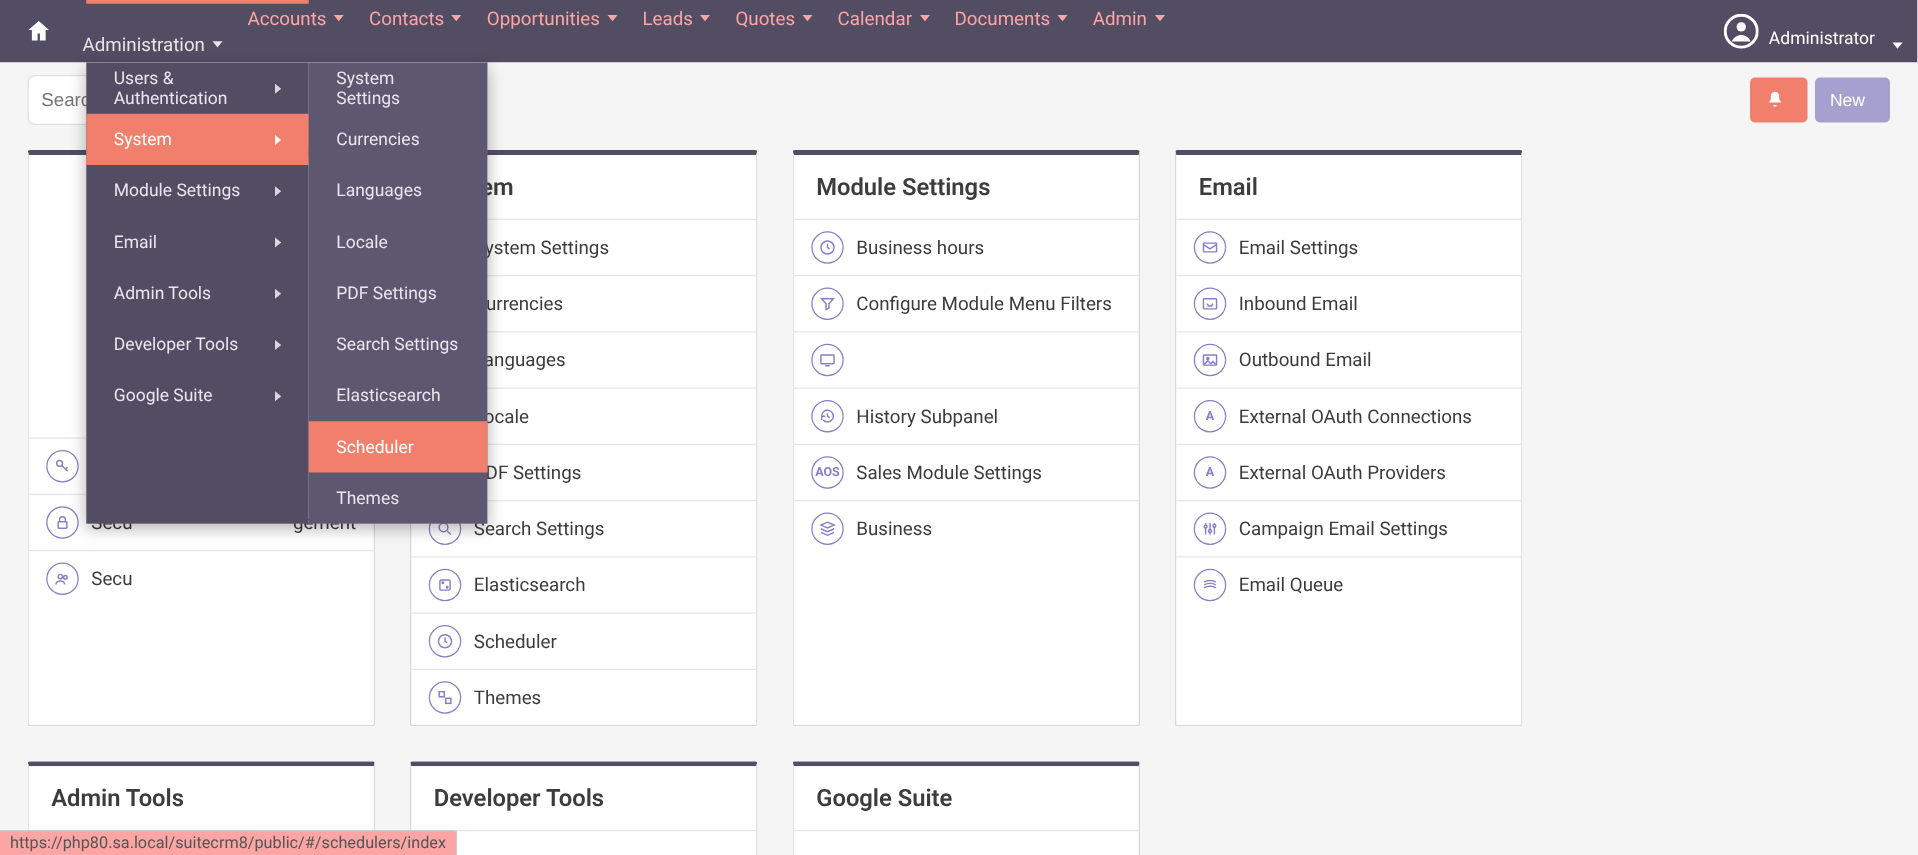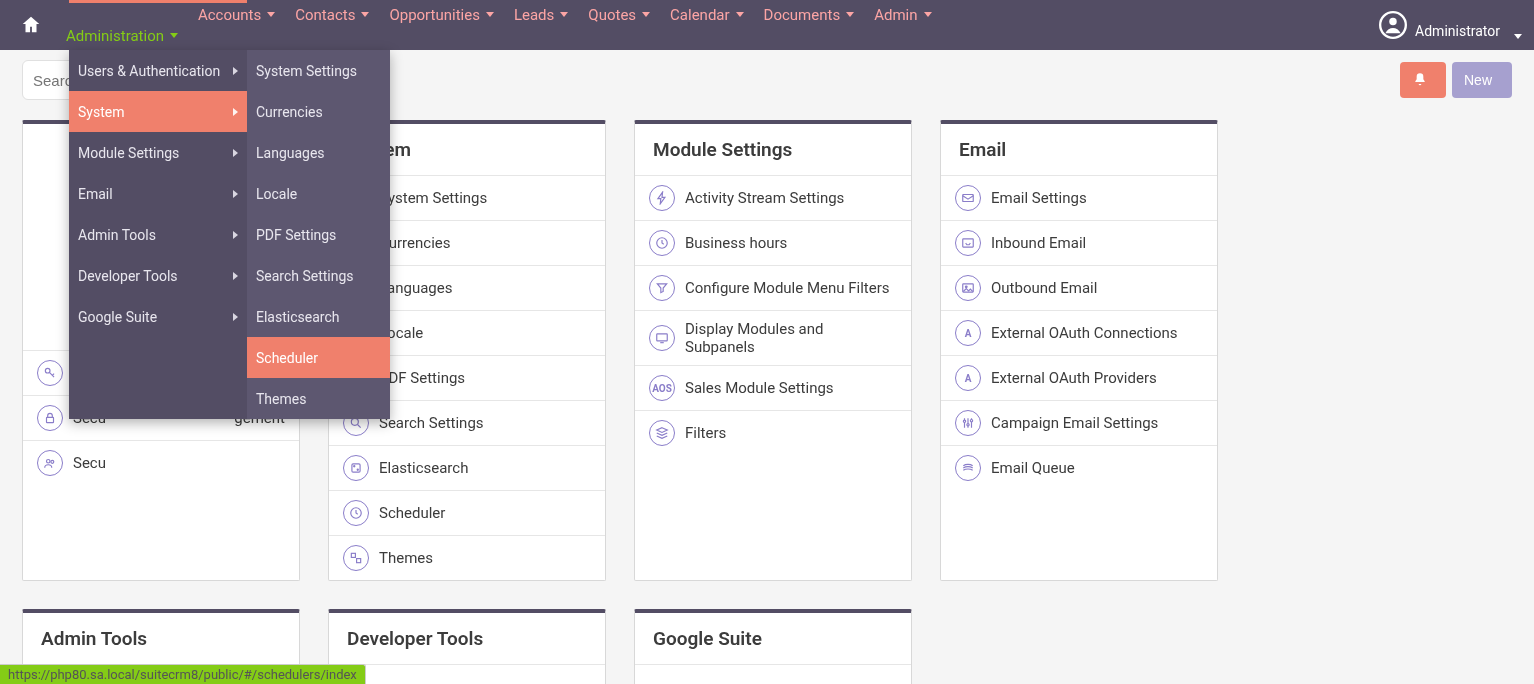--- a/index.html
+++ b/index.html
@@ -4,21 +4,21 @@
 <style>
   * { box-sizing: border-box; margin: 0; padding: 0; }
   body { font-family: -apple-system, BlinkMacSystemFont, "Segoe UI", Roboto, sans-serif; background: #f5f5f5; font-size: 14px; color: #333; width: 1534px; height: 684px; overflow: hidden; position: relative; }
 
   
   .topnav { background: #534d64; height: 50px; display: flex; align-items: center; padding: 0 12px; color: #fff; }
   .topnav .accent-bar { position: absolute; top: 0; left: 69px; width: 178px; height: 3px; background: #f0806c; }
   .topnav .home { width: 30px; height: 30px; margin: 0 10px 0 4px; display: flex; align-items: center; justify-content: center; }
   .topnav .home svg { width: 22px; height: 22px; fill: #fff; }
   .topnav .nav-item { padding: 0 10px; height: 50px; display: flex; align-items: center; color: #fca5a5; cursor: pointer; font-size: 15px; }
-  .topnav .nav-item.active { color: #84cc16; margin-top: 21px; }
+  .topnav .nav-item.active { color: #e5e5e5; margin-top: 21px; }
   .topnav .caret { margin-left: 6px; width: 0; height: 0; border-left: 4px solid transparent; border-right: 4px solid transparent; border-top: 5px solid currentColor; }
   .topnav .spacer { flex: 1; }
   .topnav .user-area { display: flex; align-items: flex-end; gap: 8px; cursor: pointer; }
   .topnav .user-area svg { width: 28px; height: 28px; }
   .topnav .user-area .caret { border-top-color: #fff; }
 
   
   .toolbar { background: #f5f5f5; height: 60px; display: flex; align-items: center; padding: 0 22px; }
   .search-wrap { width: 230px; height: 40px; background: #fff; border-radius: 6px; border: 1px solid #e0e0e0; display: flex; align-items: center; padding: 0 10px; }
   .search-wrap input { border: none; outline: none; font-size: 15px; width: 180px; color: #888; }
@@ -38,26 +38,26 @@
   .panel-row { border-top: 1px solid #e6e6e6; padding: 9px 14px; display: flex; align-items: center; gap: 10px; font-size: 15px; color: #3c3c3c; cursor: pointer; }
   .row-icon { width: 26px; height: 26px; border: 1.5px solid #8a7dc9; border-radius: 50%; display: flex; align-items: center; justify-content: center; flex-shrink: 0; color: #8a7dc9; font-size: 10px; font-weight: 700; }
   .row-icon svg { width: 14px; height: 14px; stroke: #8a7dc9; fill: none; stroke-width: 2; }
   .panel.short { min-height: 440px; }
   .panel.tall { min-height: 440px; }
 
   
   .dd-layer { position: absolute; left: 69px; top: 50px; display: flex; z-index: 100; box-shadow: 0 4px 12px rgba(0,0,0,0.3); }
   .dd-col { background: #534d64; width: 178px; }
   .dd-col.sub { background: #5d5770; width: 143px; }
-  .dd-item { height: 41px; display: flex; align-items: center; justify-content: space-between; padding: 0 9px; color: #e8e6ee; font-size: 14px; cursor: pointer; }
+  .dd-item { height: 41px; display: flex; align-items: center; justify-content: space-between; padding: 0 22px; color: #e8e6ee; font-size: 14px; cursor: pointer; }
   .dd-item.hover { background: #f0806c; color: #fff; }
   .dd-item .chev { width: 0; height: 0; border-top: 4px solid transparent; border-bottom: 4px solid transparent; border-left: 5px solid currentColor; opacity: 0.9; }
 
   
-  .status-url { position: absolute; left: 0; bottom: 0; background: #84cc16; border: 1px solid #ccc; border-left: none; border-bottom: none; padding: 2px 8px; font-size: 13px; color: #555; border-top-right-radius: 3px; }
+  .status-url { position: absolute; left: 0; bottom: 0; background: #fca5a5; border: 1px solid #ccc; border-left: none; border-bottom: none; padding: 2px 8px; font-size: 13px; color: #555; border-top-right-radius: 3px; }
 
 </style>
 </head>
 <body>
 
 <div class="topnav">
   <div class="accent-bar"></div>
   <div class="home">
     <svg viewBox="0 0 24 24">
         <path d="M12 3l9 8h-3v9h-5v-6h-2v6H6v-9H3z"></path>
@@ -245,28 +245,20 @@
           </svg>
         </div>
         <span>Themes</span>
       </div>
     </div>
     <div class="panel tall">
       <div class="panel-header">Module Settings</div>
       <div class="panel-row">
         <div class="row-icon">
           <svg viewBox="0 0 24 24">
-            <path d="M13 2L5 13h5l-1 9 8-11h-5z"></path>
-          </svg>
-        </div>
-        <span>Activity Stream Settings</span>
-      </div>
-      <div class="panel-row">
-        <div class="row-icon">
-          <svg viewBox="0 0 24 24">
             <circle cx="12" cy="12" r="9"></circle>
             <path d="M12 7v5l3 2"></path>
           </svg>
         </div>
         <span>Business hours</span>
       </div>
       <div class="panel-row">
         <div class="row-icon">
           <svg viewBox="0 0 24 24">
             <path d="M4 5h16l-6 7v6l-4 2v-8z"></path>
@@ -274,35 +266,44 @@
         </div>
         <span>Configure Module Menu Filters</span>
       </div>
       <div class="panel-row">
         <div class="row-icon">
           <svg viewBox="0 0 24 24">
             <rect x="3" y="5" width="18" height="12" rx="1"></rect>
             <path d="M9 20h6"></path>
           </svg>
         </div>
-        <span>Display Modules and Subpanels</span>
+      </div>
+      <div class="panel-row">
+        <div class="row-icon">
+          <svg viewBox="0 0 24 24">
+            <path d="M4 12a8 8 0 1 1 2 5"></path>
+            <path d="M4 17v-5h5"></path>
+            <path d="M12 8v4l3 2"></path>
+          </svg>
+        </div>
+        <span>History Subpanel</span>
       </div>
       <div class="panel-row">
         <div class="row-icon">AOS</div>
         <span>Sales Module Settings</span>
       </div>
       <div class="panel-row">
         <div class="row-icon">
           <svg viewBox="0 0 24 24">
             <path d="M12 3l9 4-9 4-9-4z"></path>
             <path d="M3 12l9 4 9-4"></path>
             <path d="M3 17l9 4 9-4"></path>
           </svg>
         </div>
-        <span>Filters</span>
+        <span>Business</span>
       </div>
     </div>
     <div class="panel short">
       <div class="panel-header">Email</div>
       <div class="panel-row">
         <div class="row-icon">
           <svg viewBox="0 0 24 24">
             <rect x="3" y="6" width="18" height="12" rx="1"></rect>
             <path d="M3 8l9 6 9-6"></path>
           </svg>

